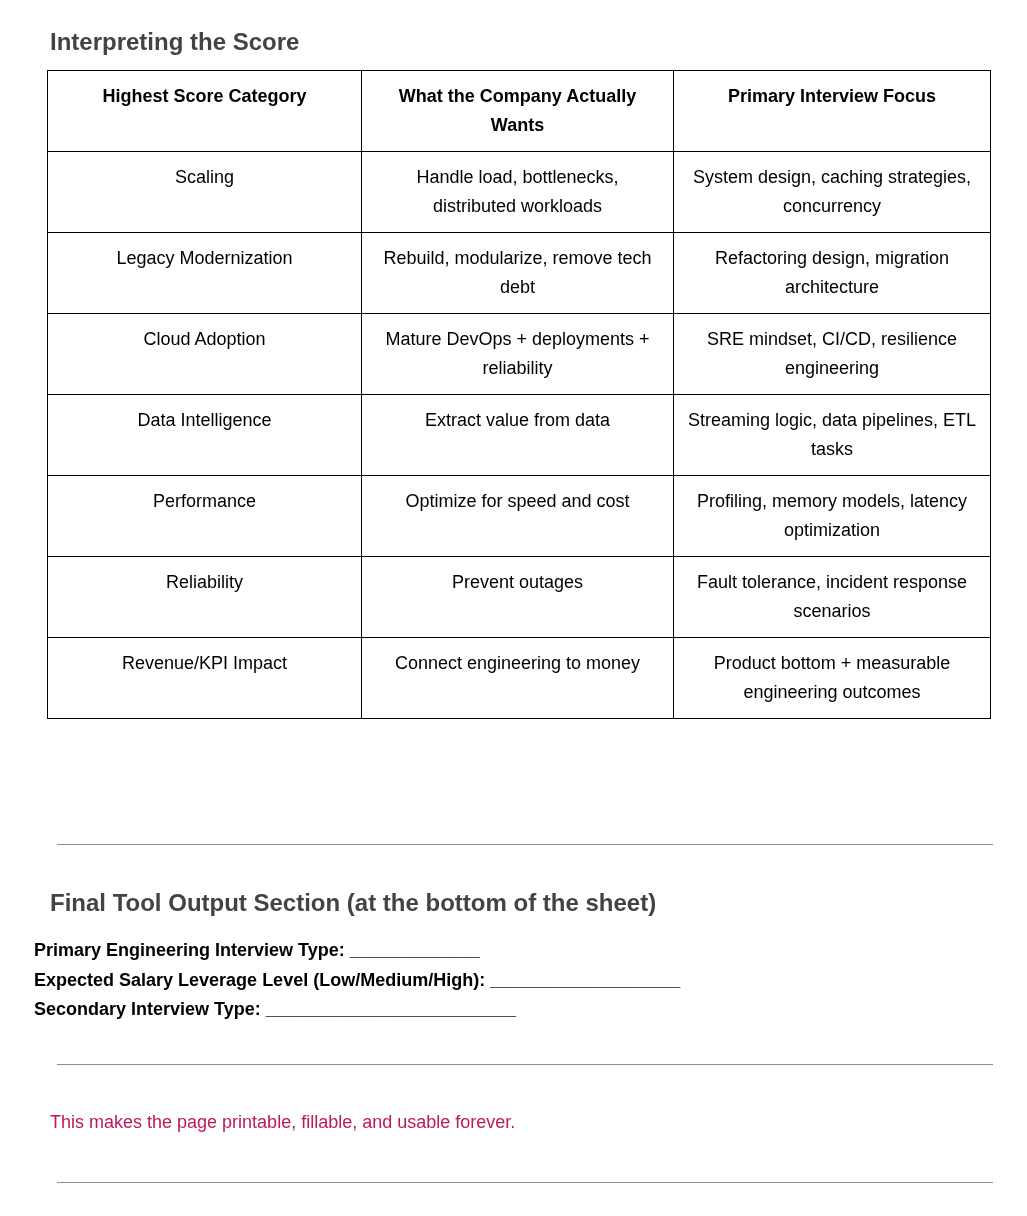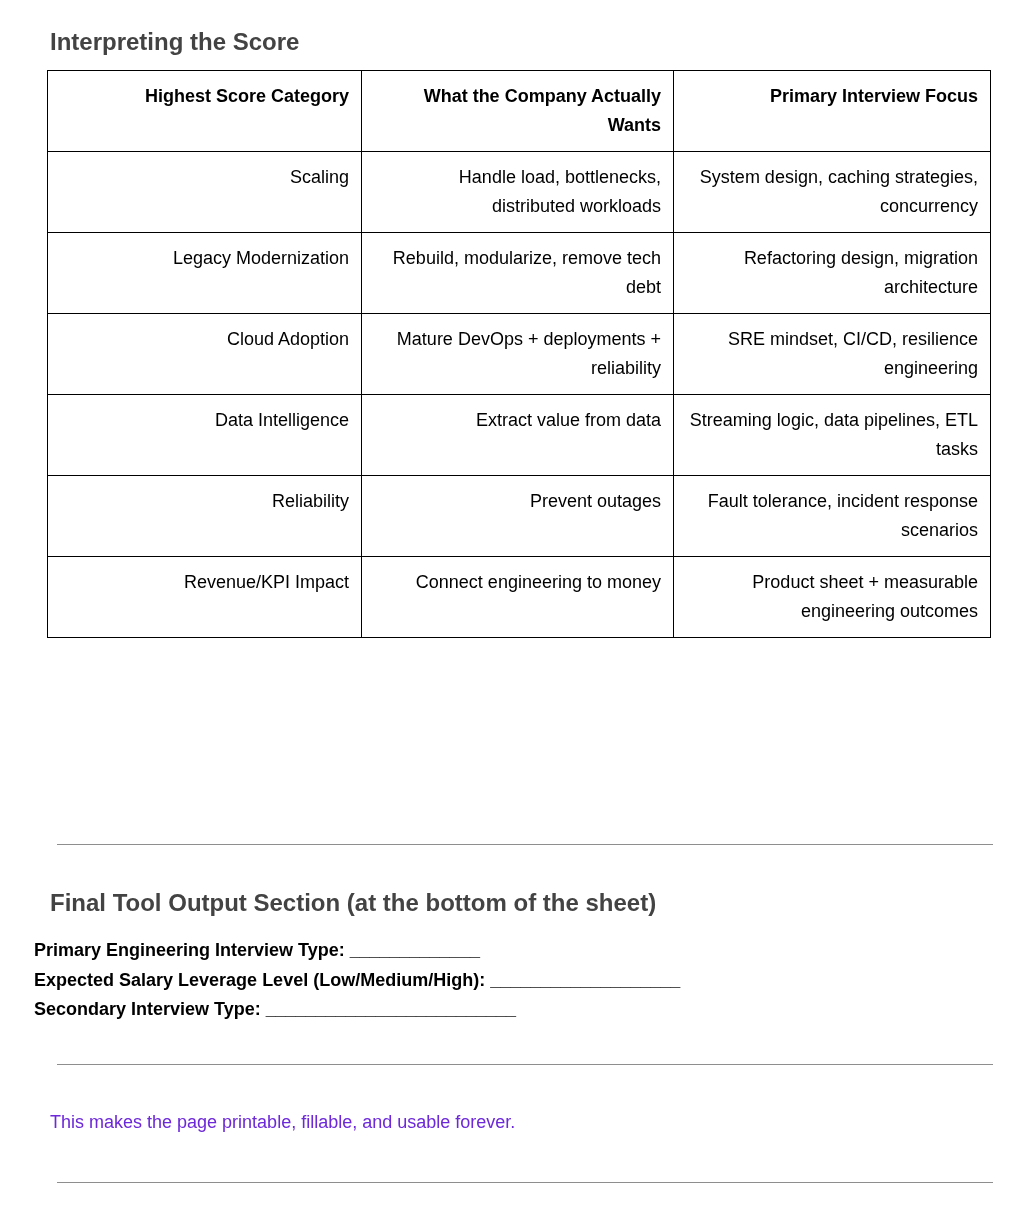--- a/index.html
+++ b/index.html
@@ -30,21 +30,21 @@
     width:943px;
     border-collapse:collapse;
     table-layout:fixed;
   }
   .score-table col.c1{width:314px;}
   .score-table col.c2{width:312px;}
   .score-table col.c3{width:317px;}
   .score-table th,.score-table td{
     border:1.5px solid #000;
     vertical-align:top;
-    text-align:right;
+    text-align:center;
     padding:11px 12px;
     height:80px;
     box-sizing:border-box;
     font-size:18px;
     line-height:29px;
     font-weight:normal;
     overflow:hidden;
   }
   .score-table th{font-weight:bold;}
   .divider{
@@ -72,21 +72,21 @@
   .blank{
     font-weight:bold;
     letter-spacing:0;
   }
   .closing-note{
     position:absolute;
     left:50px;
     top:1110px;
     font-size:18px;
     line-height:24px;
-    color:#6d28d9;
+    color:#be185d;
   }
 </style>
 </head>
 <body>
 
 <div class="page">
 
   <div class="doc-title" id="title-interpreting">Interpreting the Score</div>
 
   <table class="score-table">
@@ -117,28 +117,33 @@
           <td>Cloud Adoption</td>
           <td>Mature DevOps + deployments + reliability</td>
           <td>SRE mindset, CI/CD, resilience engineering</td>
         </tr>
         <tr>
           <td>Data Intelligence</td>
           <td>Extract value from data</td>
           <td>Streaming logic, data pipelines, ETL tasks</td>
         </tr>
         <tr>
+          <td>Performance</td>
+          <td>Optimize for speed and cost</td>
+          <td>Profiling, memory models, latency optimization</td>
+        </tr>
+        <tr>
           <td>Reliability</td>
           <td>Prevent outages</td>
           <td>Fault tolerance, incident response scenarios</td>
         </tr>
         <tr>
           <td>Revenue/KPI Impact</td>
           <td>Connect engineering to money</td>
-          <td>Product sheet + measurable engineering outcomes</td>
+          <td>Product bottom + measurable engineering outcomes</td>
         </tr>
       </tbody>
   </table>
 
   <hr class="divider" id="divider-1">
 
   <div class="doc-title" id="title-final">Final Tool Output Section (at the bottom of the sheet)</div>
 
   <div class="fill-lines">
     <div class="fill-line">

